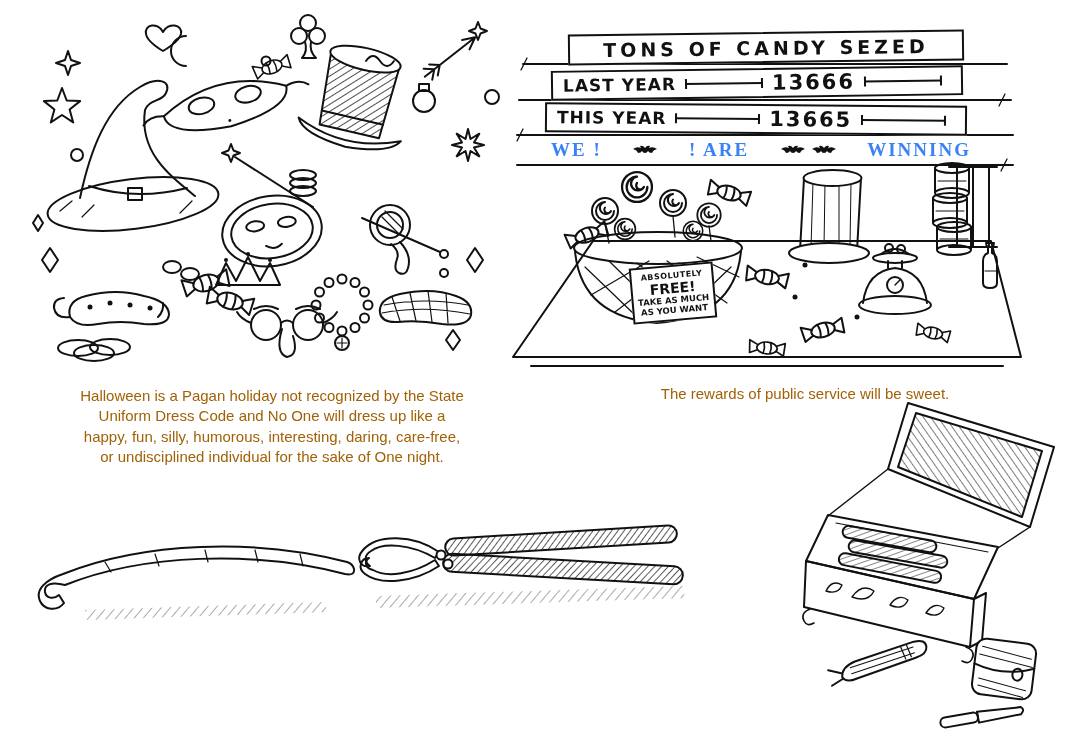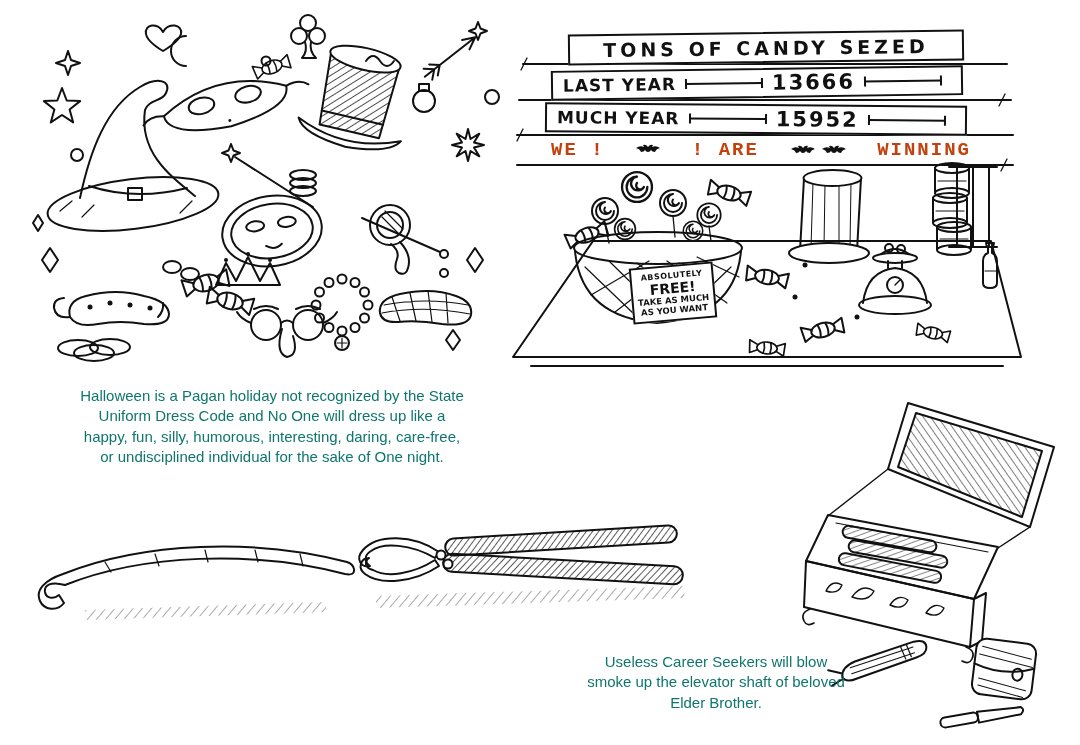--- a/index.html
+++ b/index.html
@@ -1,36 +1,36 @@
 <!DOCTYPE html>
 <html><head>
 <meta charset="utf-8">
 <style>
   html,body{margin:0;padding:0;background:#fff;}
   .page{position:relative;width:1080px;height:745px;background:#ffffff;overflow:hidden;
         font-family:"Liberation Sans",sans-serif;color:#111;}
   .art{position:absolute;}
   .caption{position:absolute;text-align:center;font-size:15px;line-height:1.36;
-           color:#0f766e;white-space:pre-line;font-family:"Liberation Sans",sans-serif;}
+           color:#a16207;white-space:pre-line;font-family:"Liberation Sans",sans-serif;}
   
   .booth{position:absolute;left:505px;top:15px;width:520px;height:355px;}
   .booth > svg{position:absolute;left:0;top:0;}
   .board{position:absolute;background:#fff;border:2.5px solid #111;color:#111;
          display:flex;align-items:center;font-weight:bold;
          font-family:"DejaVu Sans",sans-serif;box-sizing:border-box;}
   .board-title{justify-content:center;font-size:19px;letter-spacing:4px;transform:rotate(-0.7deg);}
   .board-row{font-size:17px;letter-spacing:1px;padding:0 10px;}
   .board-row .value{font-size:21px;letter-spacing:2px;}
   .rule{flex:1;height:2px;background:#111;position:relative;margin:0 9px;}
   .rule::before,.rule::after{content:"";position:absolute;top:-4px;width:2px;height:10px;background:#111;}
   .rule::before{left:0;}
   .rule::after{right:0;}
   .weline{position:absolute;display:flex;align-items:center;justify-content:space-between;
-          font-weight:bold;font-size:19px;letter-spacing:2px;color:#c2410c;
-          font-family:Liberation Mono, monospace;padding:0 4px;box-sizing:border-box;}
+          font-weight:bold;font-size:19px;letter-spacing:2px;color:#3b82f6;
+          font-family:Liberation Serif, serif;padding:0 4px;box-sizing:border-box;}
   .bats{display:flex;gap:7px;align-items:center;}
   .basket-sign{position:absolute;background:#fff;border:2px solid #111;transform:rotate(-5deg);
                display:flex;flex-direction:column;align-items:center;justify-content:center;
                text-align:center;font-weight:bold;color:#111;line-height:1.15;
                font-family:"DejaVu Sans",sans-serif;box-sizing:border-box;}
   .bs-sm{font-size:8px;letter-spacing:.5px;}
   .bs-lg{font-size:14px;}
   .bs-md{font-size:8.5px;}
 </style>
 </head>
@@ -326,23 +326,23 @@
     <div class="board board-title" style="left:63px;top:17px;width:396px;height:31px">TONS OF CANDY SEZED</div>
 
     <div class="board board-row" style="left:46px;top:53px;width:412px;height:30px;transform:rotate(-0.8deg)">
       <span>LAST YEAR</span>
       <span class="rule"></span>
       <span class="value">13666</span>
       <span class="rule"></span>
     </div>
 
     <div class="board board-row" style="left:40px;top:89px;width:422px;height:30px;transform:rotate(0.5deg)">
-      <span>MUCH YEAR</span>
+      <span>THIS YEAR</span>
       <span class="rule"></span>
-      <span class="value">15952</span>
+      <span class="value">13665</span>
       <span class="rule"></span>
     </div>
 
     <div class="weline" style="left:42px;top:121px;width:428px;height:28px">
       <span>WE !</span>
       <span>
         <svg width="24" height="12" viewBox="-12 -6 24 12">
             <path d="M0,-2 Q-2,-5 -5,-4 L-4,-2 Q-8,-4 -12,-1 Q-8,0 -7,3 Q-4,3 -3,1 Q-2,3 0,3 Q2,3 3,1 Q4,3 7,3 Q8,0 12,-1 Q8,-4 4,-2 L5,-4 Q2,-5 0,-2 Z" fill="#111"></path>
           </svg>
       </span>
@@ -359,20 +359,21 @@
     </div>
 
     <div class="basket-sign" style="left:126px;top:250px;width:84px;height:56px">
       <span class="bs-sm">ABSOLUTELY</span>
       <span class="bs-lg">FREE!</span>
       <span class="bs-md">TAKE AS MUCH</span>
       <span class="bs-md">AS YOU WANT</span>
     </div>
   </div>
 
+  <div class="caption" style="left:590px;top:384px;width:430px">The rewards of public service will be sweet.</div>
 
   <svg class="art" style="left:15px;top:498px" width="690" height="150" viewBox="0 0 690 150" stroke="#111" fill="none" stroke-width="2" stroke-linecap="round" stroke-linejoin="round">
     <defs>
       <pattern id="hatch3" width="5" height="5" patternUnits="userSpaceOnUse" patternTransform="rotate(40)">
         <line x1="0" y1="0" x2="0" y2="5" stroke="#111" stroke-width="1.4"></line>
       </pattern>
       <pattern id="shadow3" width="7" height="7" patternUnits="userSpaceOnUse" patternTransform="rotate(40)">
         <line x1="0" y1="0" x2="0" y2="7" stroke="#555" stroke-width="1"></line>
       </pattern>
     </defs>
@@ -437,17 +438,14 @@
       <path d="M190,254 L240,261 M188,262 L242,269 M190,286 L238,293 M190,293 L236,300" stroke-width="1"></path>
     </g>
 
     <g transform="rotate(-10 192 322)">
       <rect x="150" y="316" width="38" height="10" rx="5"></rect>
       <path d="M188,316 L232,319 Q236,322 231,326 L188,327 Z"></path>
       <path d="M188,316 L188,327" stroke-width="1.4"></path>
     </g>
   </svg>
 
-  <div class="caption" style="left:566px;top:652px;width:300px">Useless Career Seekers will blow
-smoke up the elevator shaft of beloved
-Elder Brother.</div>
 
 </div>
 
 </body></html>

